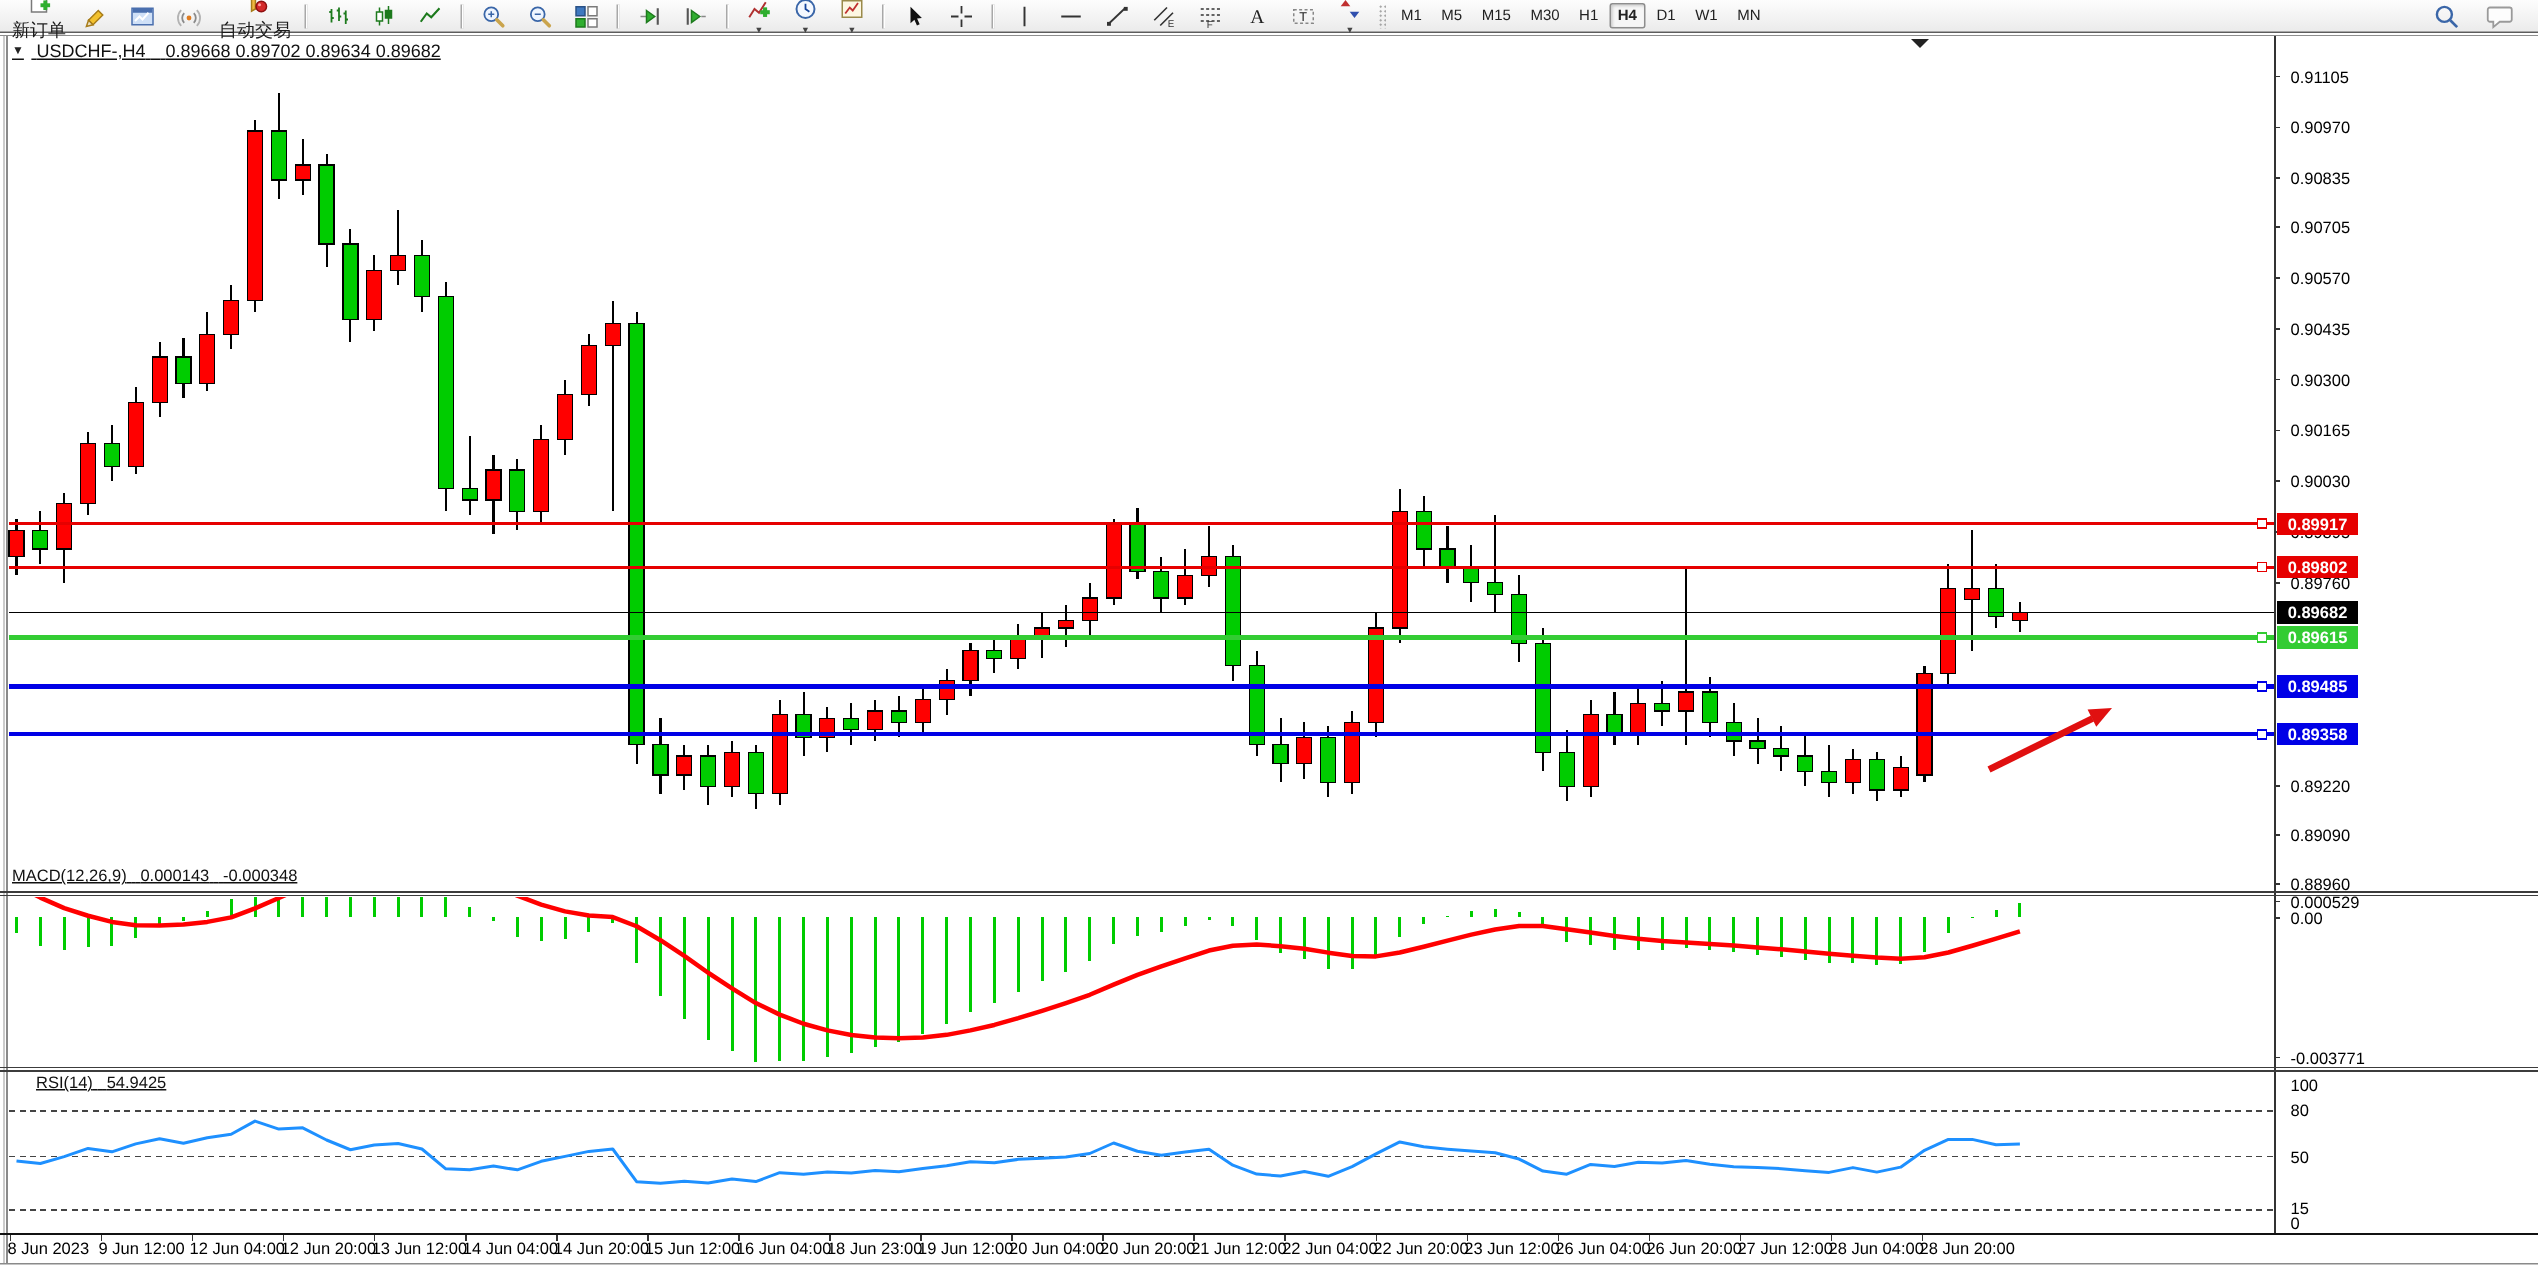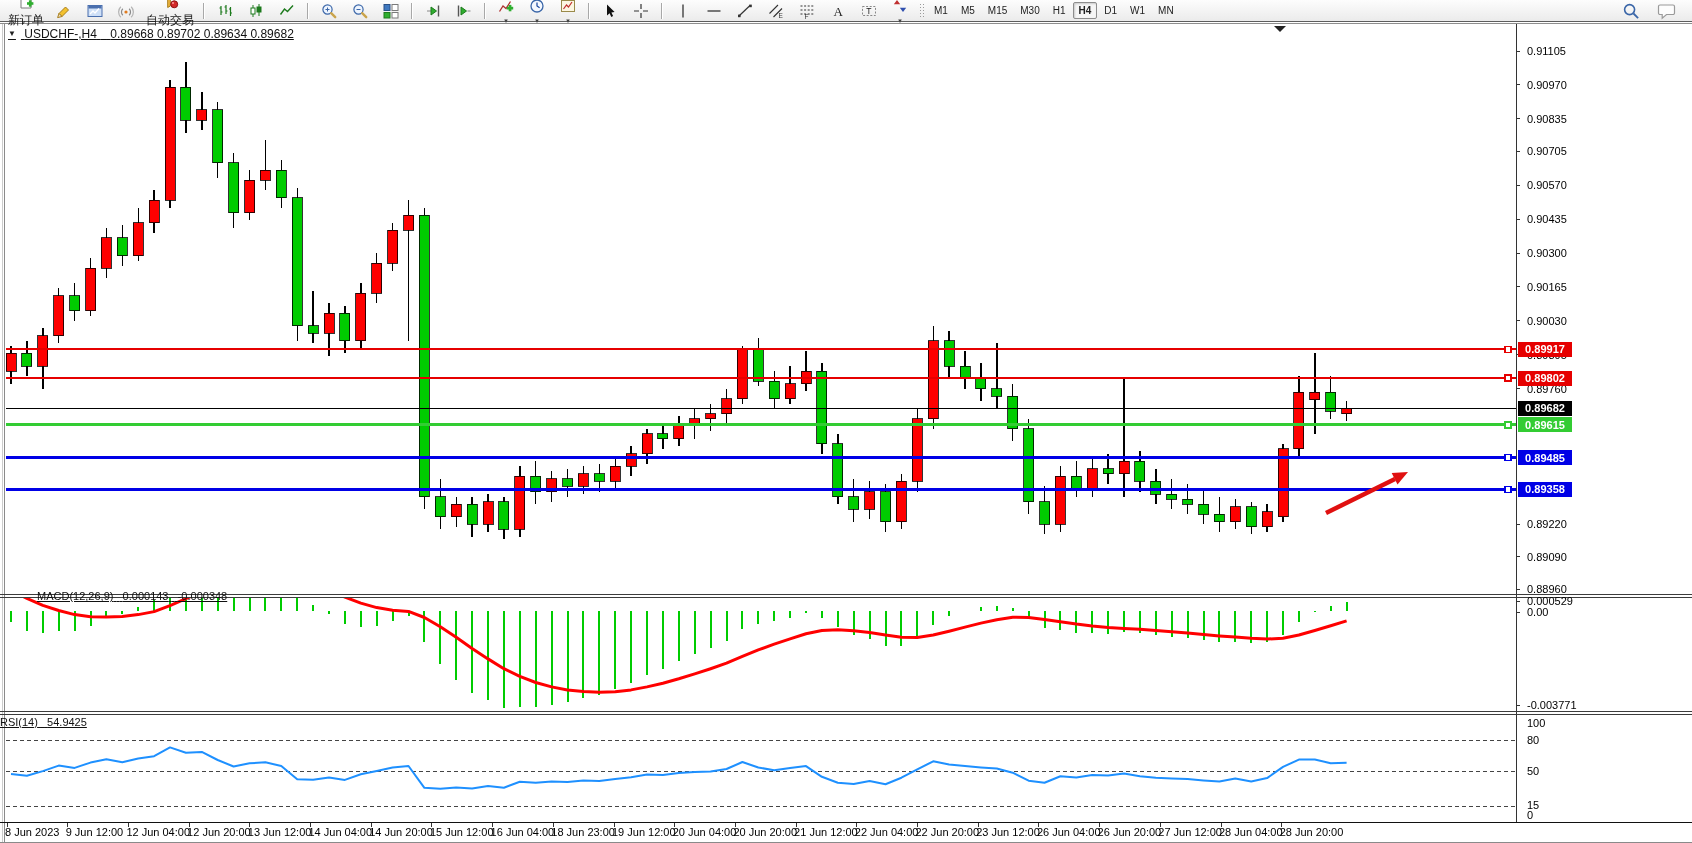--- a/index.html
+++ b/index.html
@@ -34,22 +34,22 @@
   .chat-wrap{position:relative;}
   .badge{
     position:absolute;top:-4px;right:-6px;min-width:13px;height:13px;border-radius:8px;
     background:#e83c1e;color:#fff;font-size:9px;line-height:13px;text-align:center;
     padding:0 2px;border:1px solid #fff;box-sizing:border-box;font-weight:bold;
   }
   
   .overlay-label{position:absolute;z-index:3;pointer-events:none;color:#111;white-space:nowrap;text-decoration:underline;}
   #chart-title{left:8px;top:27px;font-size:12px;}
   #chart-title .tri{font-size:8px;vertical-align:2px;margin-right:5px;color:#222;}
-  #macd-label{left:8px;top:590px;font-size:11px;margin-left:29px;}
-  #rsi-label{left:0;top:716px;font-size:11px;}
+  #macd-label{left:8px;top:578px;font-size:11px;}
+  #rsi-label{left:24px;top:716px;font-size:11px;}
   #chart-area{position:absolute;top:0;left:0;z-index:1;}
 </style>
 </head>
 <body>
 
 <div id="toolbar">
     <div class="tb-btn">
       <span>
         <svg width="16" height="16" viewBox="0 0 16 16">
           <path d="M3 1h7l3 3v11H3z" fill="#fff" stroke="#7a7a7a"></path>

